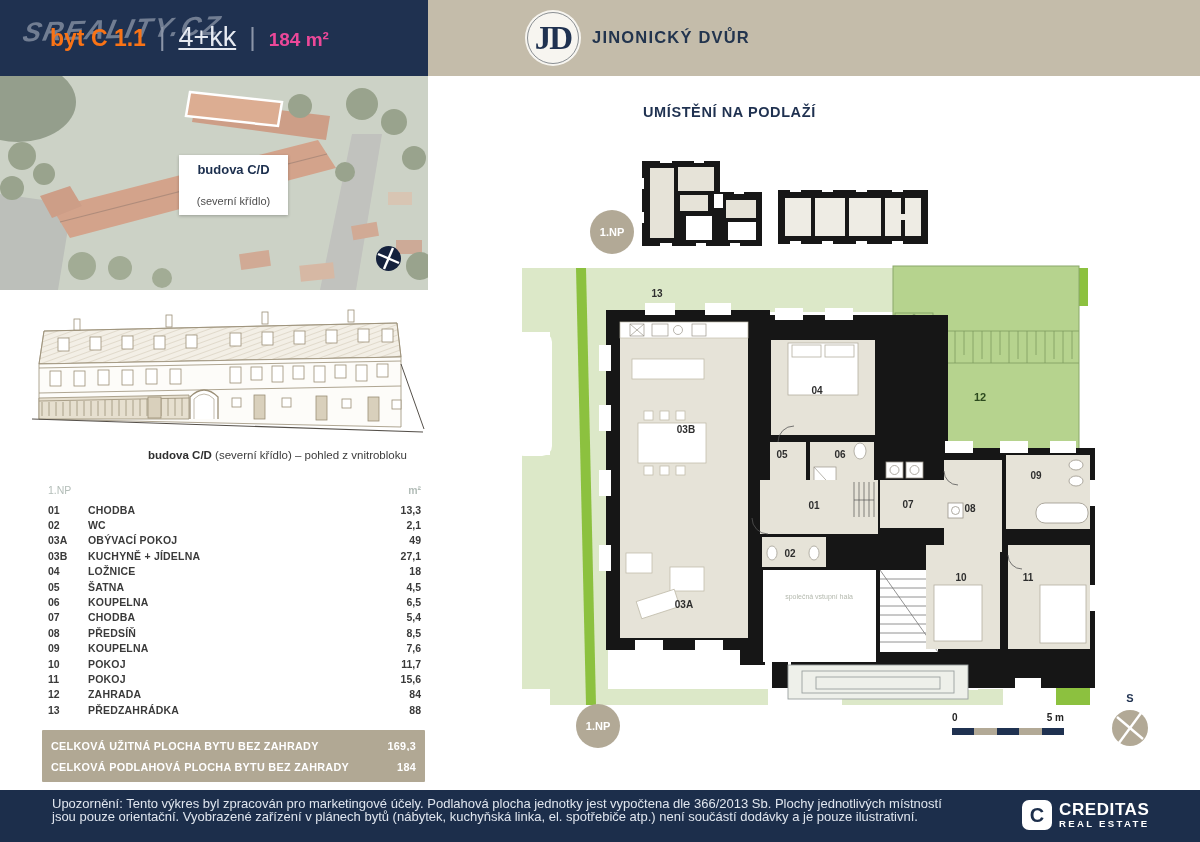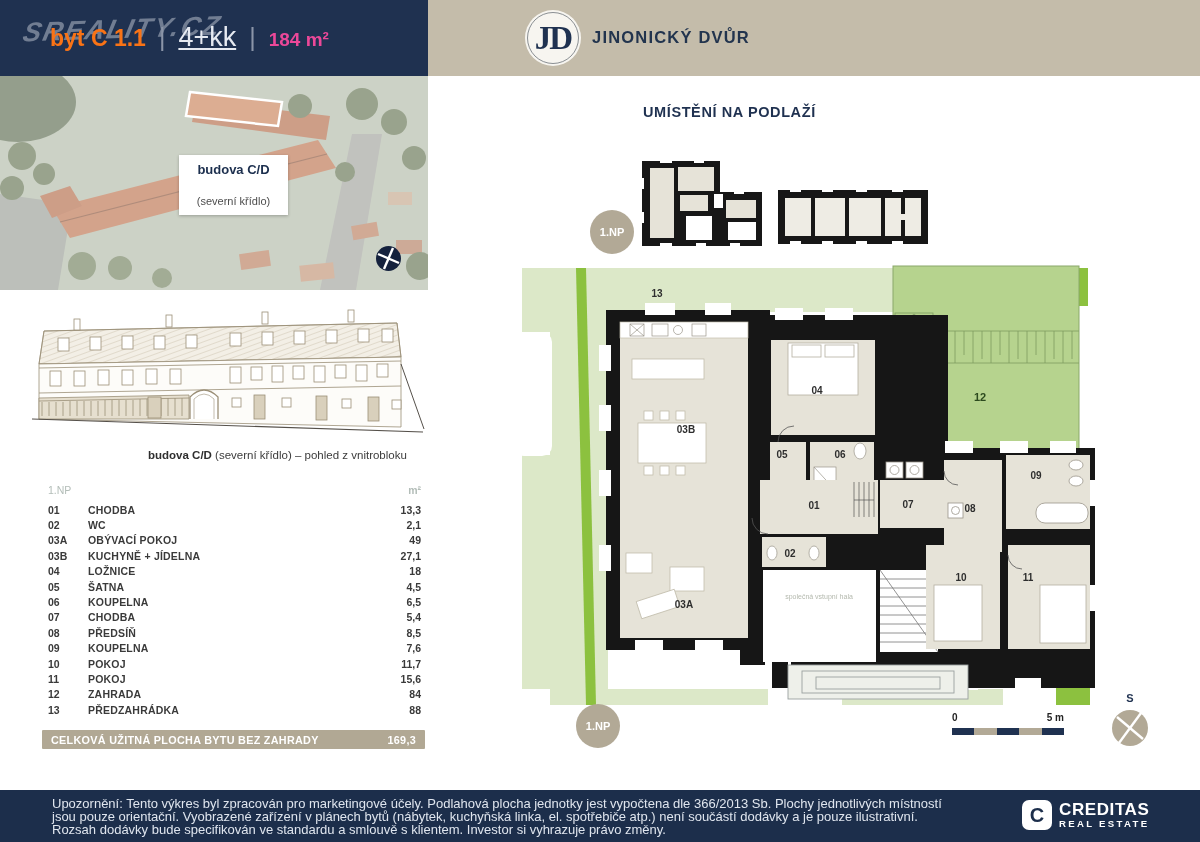--- a/index.html
+++ b/index.html
@@ -38,21 +38,21 @@
   .caption b { font-weight:800; color:#2e2e2e; }
 
   
   .table { position:absolute; left:48px; top:484px; width:373px; font-size:10.5px; color:#3a3a3a; }
   .thead { display:flex; height:18px; color:#b3bdb8; font-weight:400; }
   .thead .tno { font-weight:400; }
   .trow { display:flex; height:15.4px; align-items:center; }
   .tno { width:40px; font-weight:700; }
   .tname { flex:1; font-weight:700; letter-spacing:.2px; }
   .tarea { width:46px; text-align:right; font-weight:700; }
-  .total-bar { position:absolute; left:42px; width:383px; height:19px; background:#b1a894; border-radius:1px;
+  .total-bar { position:absolute; left:42px; width:383px; height:31px; background:#b1a894; border-radius:1px;
                color:#fff; font-size:10.8px; font-weight:800; letter-spacing:.3px;
                display:flex; align-items:center; justify-content:space-between; padding:0 9px; }
   .total-1 { top:730px; } .total-2 { top:751px; }
 
   
   .plan-heading { position:absolute; left:643px; top:104px; font-size:14.5px; font-weight:800; color:#1f3150; letter-spacing:.6px; }
   .overview-plans { position:absolute; left:630px; top:150px; width:310px; height:105px; }
   .floor-badge { position:absolute; width:44px; height:44px; border-radius:50%; background:#b2a996; color:#fff;
                  font-size:11px; font-weight:800; display:flex; align-items:center; justify-content:center; }
   .badge-top { left:590px; top:210px; }
@@ -287,20 +287,24 @@
           <span class="tno">13</span>
           <span class="tname">PŘEDZAHRÁDKA</span>
           <span class="tarea">88</span>
         </div>
       </div>
   </div>
   <div class="total-bar total-1">
     <span>CELKOVÁ UŽITNÁ PLOCHA BYTU BEZ ZAHRADY</span>
     <span>169,3</span>
   </div>
+  <div class="total-bar total-2">
+    <span>CELKOVÁ PODLAHOVÁ PLOCHA BYTU BEZ ZAHRADY</span>
+    <span>184</span>
+  </div>
 
   <div class="plan-heading">UMÍSTĚNÍ NA PODLAŽÍ</div>
 
   <svg class="overview-plans" viewBox="0 0 310 105">
     <polygon points="12,11 90,11 90,42 132,42 132,96 12,96" fill="#171717"></polygon>
     <rect x="20" y="18" width="24" height="70" fill="#e6e3d8"></rect>
     <rect x="48" y="17" width="36" height="24" fill="#e6e3d8"></rect>
     <rect x="50" y="45" width="28" height="16" fill="#e6e3d8"></rect>
     <rect x="56" y="66" width="26" height="24" fill="#fff"></rect>
     <rect x="96" y="50" width="30" height="18" fill="#e6e3d8"></rect>
@@ -507,21 +511,20 @@
       <circle cx="21" cy="21" r="18" fill="#b2a996"></circle>
       <line x1="8" y1="10" x2="34" y2="32" stroke="#fff" stroke-width="2.4"></line>
       <line x1="32" y1="6" x2="10" y2="36" stroke="#fff" stroke-width="2.4"></line>
     </svg>
   </div>
 
   <div class="footer">
     <div class="disclaimer">
       <div>Upozornění: Tento výkres byl zpracován pro marketingové účely. Podlahová plocha jednotky jest vypočtena dle 366/2013 Sb. Plochy jednotlivých místností</div>
       <div>jsou pouze orientační. Vyobrazené zařízení v plánech bytů (nábytek, kuchyňská linka, el. spotřebiče atp.) není součástí dodávky a je pouze ilustrativní.</div>
-      <div>Rozsah dodávky bude specifikován ve standardu a smlouvě s klientem. Investor si vyhrazuje právo změny.</div>
     </div>
     <div class="creditas">
       <div class="c-mark">C</div>
       <div class="c-text">
         <div class="l1">CREDITAS</div>
         <div class="l2">REAL ESTATE</div>
       </div>
     </div>
   </div>
 

